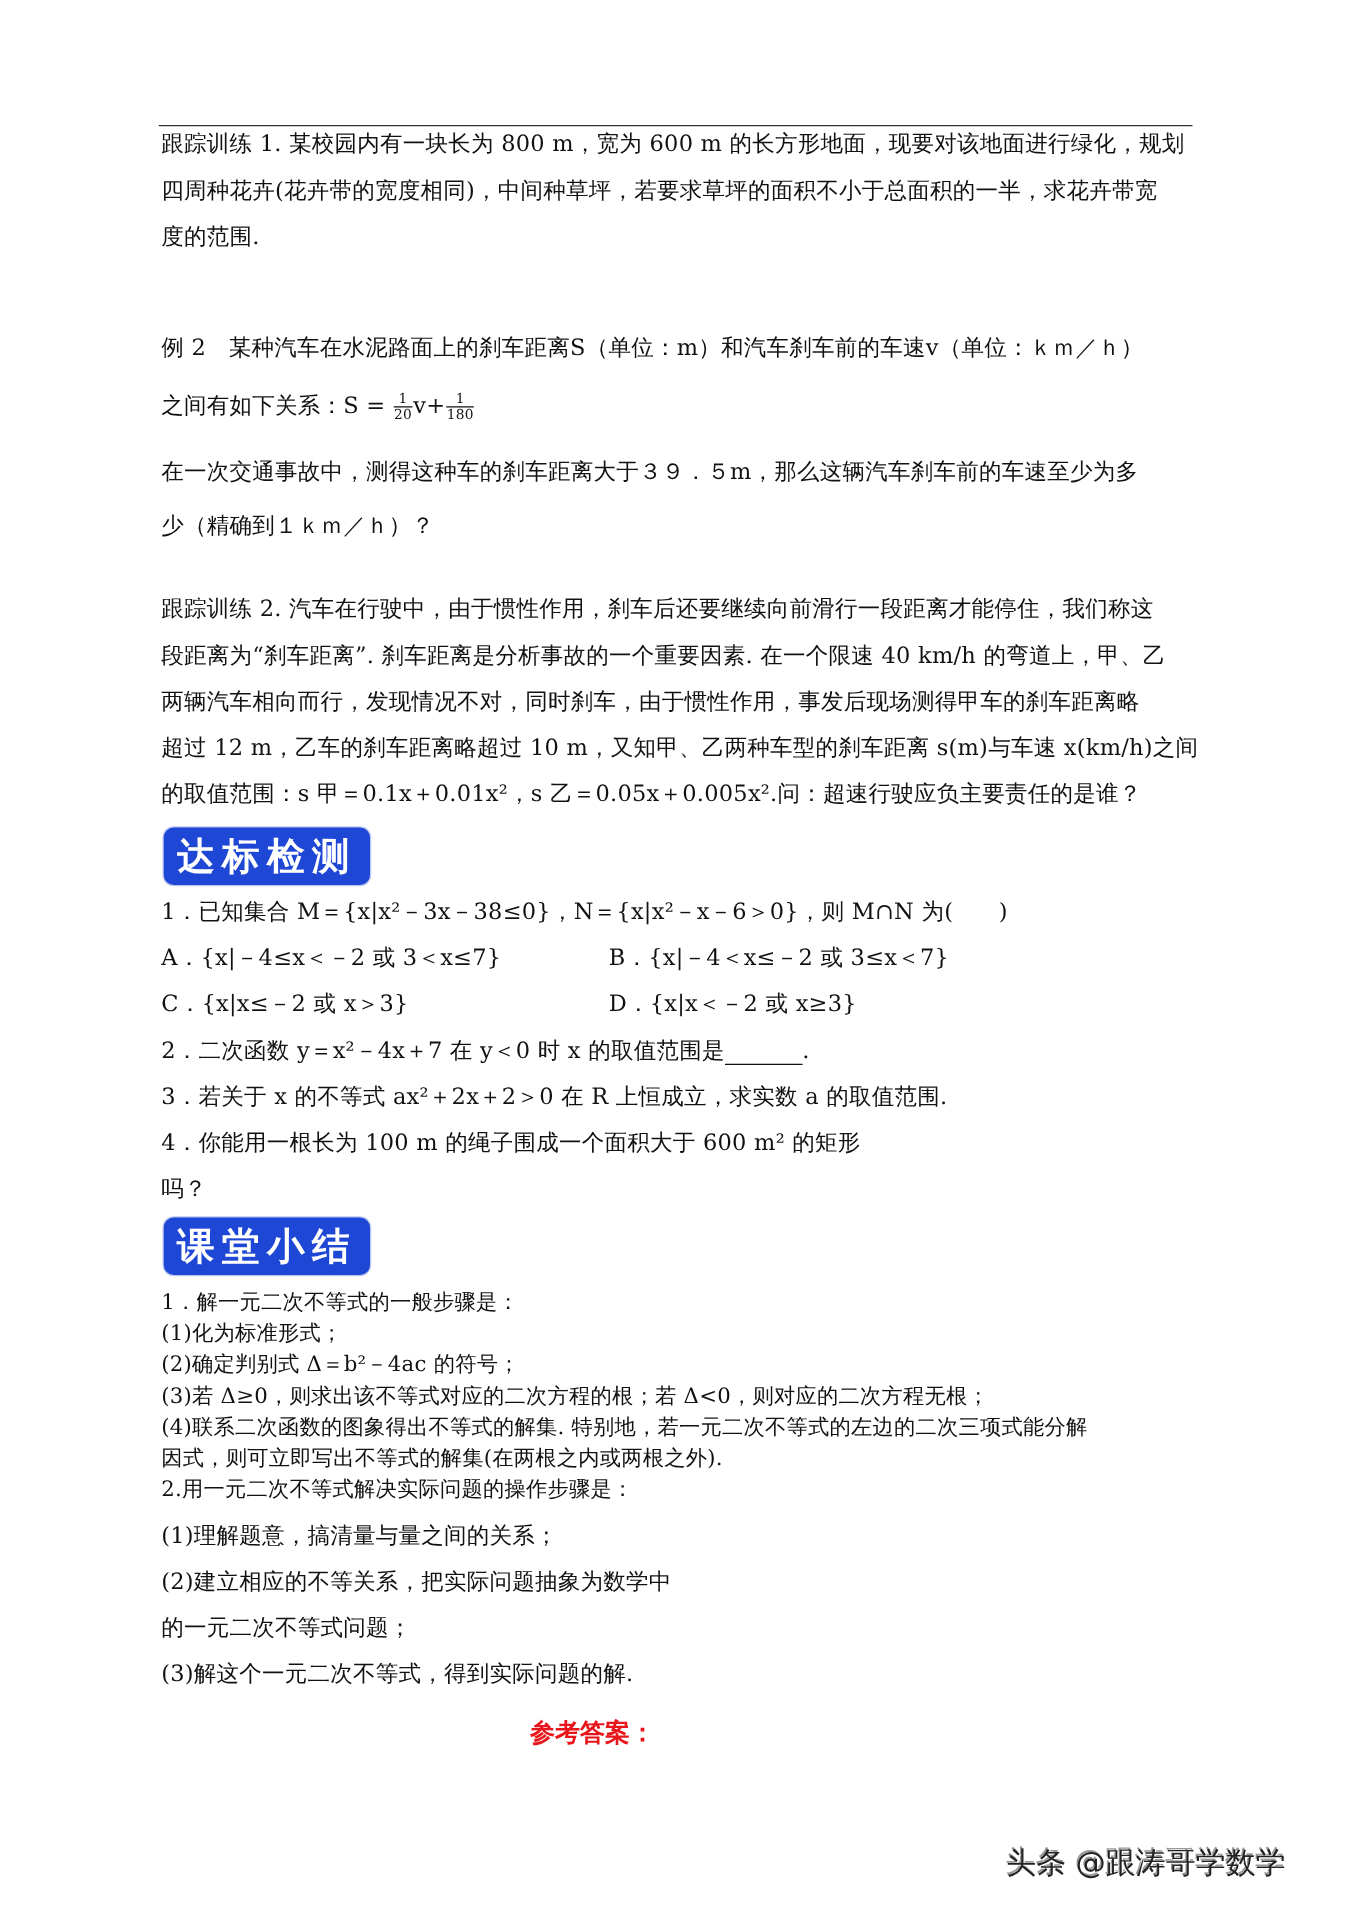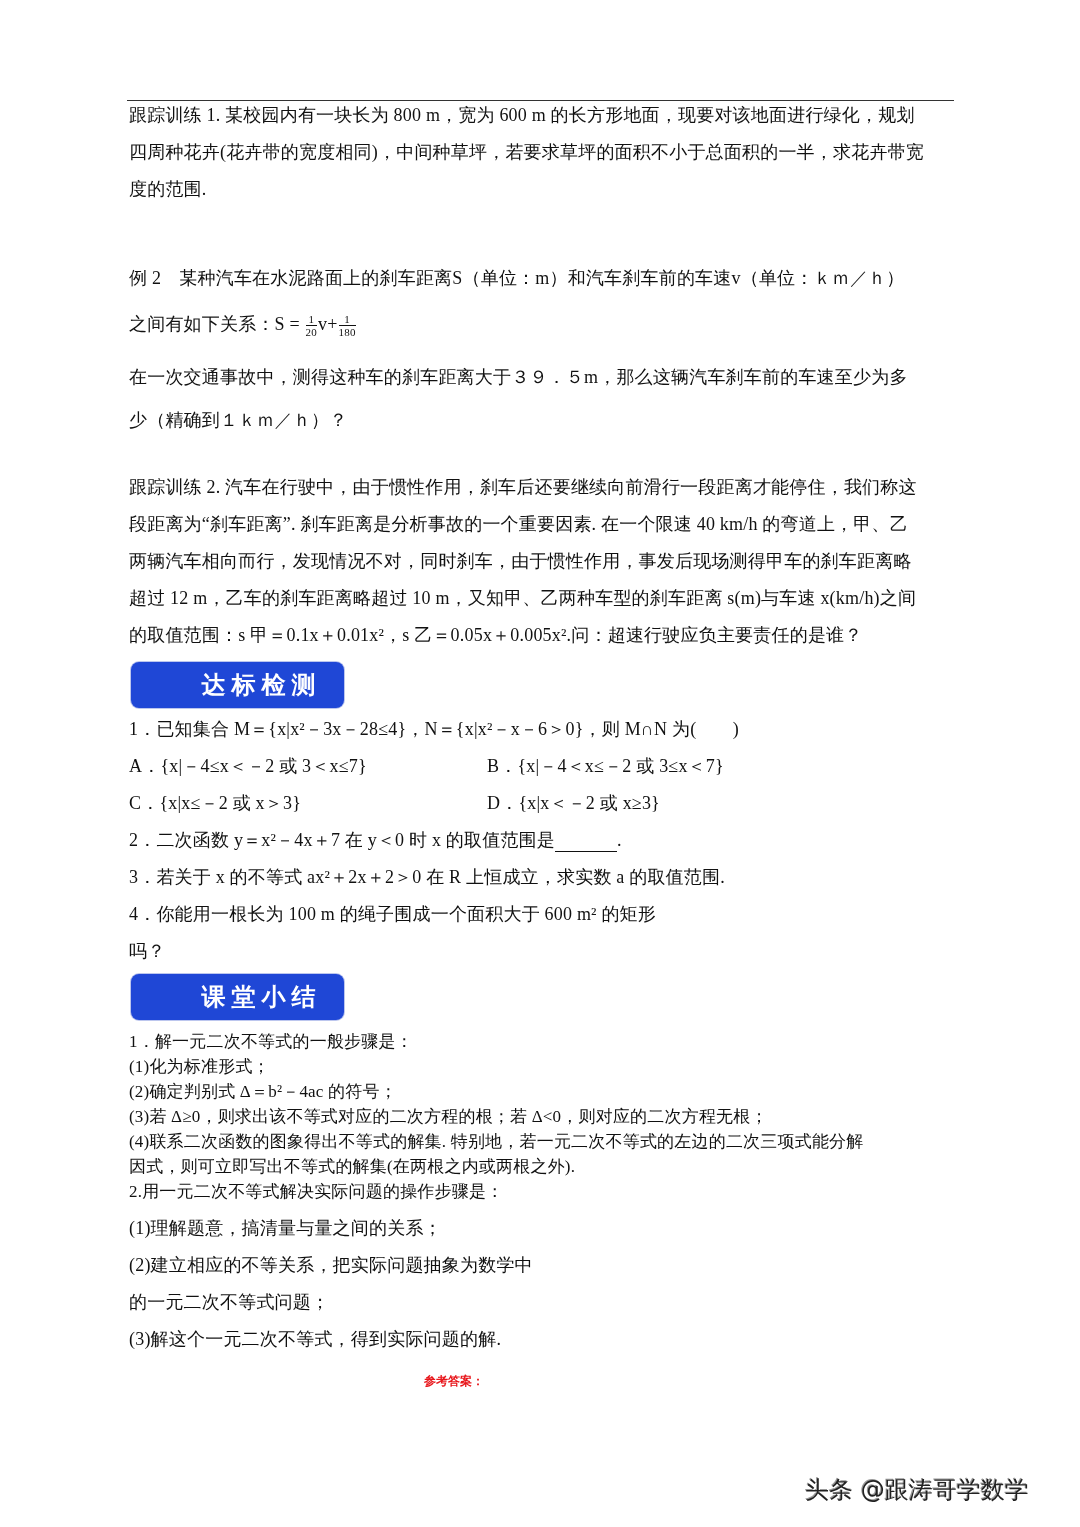--- a/index.html
+++ b/index.html
@@ -2,35 +2,34 @@
 <html><head>
 <meta charset="utf-8">
 <style>
   html, body { margin: 0; padding: 0; background: #ffffff; }
   body {
     width: 1080px; height: 1527px; position: relative; overflow: hidden;
     font-family: "DejaVu Serif", "Liberation Serif", serif;
     color: #111;
   }
   .rule { position: absolute; left: 127px; top: 100px; width: 827px; height: 0; border-top: 1.5px solid #333; }
-  .line { position: absolute; left: 129px; font-size: 18px; white-space: nowrap; letter-spacing: 0.2px; font-family: Liberation Serif, serif; }
+  .line { position: absolute; left: 129px; font-size: 18px; white-space: nowrap; letter-spacing: 0.2px; }
   .small { font-size: 17px; }
   .badge {
     position: absolute; left: 131px; width: 165px; height: 46px;
     background: #1f47d6; border-radius: 8px; color: #fff;
-    font-family: "DejaVu Sans", sans-serif; font-weight: bold; font-size: 24px;
+    font-family: "DejaVu Sans", sans-serif; font-weight: bold; font-size: 30px;
     display: flex; align-items: center; justify-content: center; letter-spacing: 6px;
     box-shadow: 0 0 0 1px #bcc6ee;
-    padding-left: 48px;
   }
   .frac { display: inline-block; vertical-align: middle; text-align: center; font-size: 11px; line-height: 12px; margin: 0 1px; }
   .frac span { display: block; }
   .frac .num { border-bottom: 1px solid #111; padding: 0 1px; }
   .opt-right { position: absolute; left: 487px; }
-  .answer { position: absolute; left: 424px; top: 1373px; color: #e8161b; font-size: 12px; font-weight: bold; }
+  .answer { position: absolute; left: 424px; top: 1373px; color: #e8161b; font-size: 20px; font-weight: bold; }
   .watermark {
     position: absolute; left: 805px; top: 1474px; font-size: 24px;
     font-family: "DejaVu Sans", sans-serif; color: #222;
     text-shadow: 1px 1px 0 #fff, -1px -1px 0 #999;
     text-align: right;
   }
   .blank { display: inline-block; width: 62px; border-bottom: 1px solid #111; height: 16px; vertical-align: bottom; }
 </style>
 </head>
 <body>
@@ -48,21 +47,21 @@
 <div class="line" style="top:365px">在一次交通事故中，测得这种车的刹车距离大于３９．５m，那么这辆汽车刹车前的车速至少为多</div>
 <div class="line" style="top:408px">少（精确到１ｋｍ／ｈ）？</div>
 
 <div class="line" style="top:475px">跟踪训练 2. 汽车在行驶中，由于惯性作用，刹车后还要继续向前滑行一段距离才能停住，我们称这</div>
 <div class="line" style="top:512px">段距离为“刹车距离”. 刹车距离是分析事故的一个重要因素. 在一个限速 40 km/h 的弯道上，甲、乙</div>
 <div class="line" style="top:549px">两辆汽车相向而行，发现情况不对，同时刹车，由于惯性作用，事发后现场测得甲车的刹车距离略</div>
 <div class="line" style="top:586px">超过 12 m，乙车的刹车距离略超过 10 m，又知甲、乙两种车型的刹车距离 s(m)与车速 x(km/h)之间</div>
 <div class="line" style="top:623px">的取值范围：s 甲＝0.1x＋0.01x²，s 乙＝0.05x＋0.005x².问：超速行驶应负主要责任的是谁？</div>
 
 <div class="badge" style="top:662px">达标检测</div>
-<div class="line" style="top:717px">1．已知集合 M＝{x|x²－3x－28≤4}，N＝{x|x²－x－6＞0}，则 M∩N 为(　　)</div>
+<div class="line" style="top:717px">1．已知集合 M＝{x|x²－3x－38≤0}，N＝{x|x²－x－6＞0}，则 M∩N 为(　　)</div>
 <div class="line" style="top:754px">A．{x|－4≤x＜－2 或 3＜x≤7}</div>
 <div class="line opt-right" style="top:754px">B．{x|－4＜x≤－2 或 3≤x＜7}</div>
 <div class="line" style="top:791px">C．{x|x≤－2 或 x＞3}</div>
 <div class="line opt-right" style="top:791px">D．{x|x＜－2 或 x≥3}</div>
 <div class="line" style="top:828px">
   <span>2．二次函数 y＝x²－4x＋7 在 y＜0 时 x 的取值范围是</span><span class="blank"></span><span>.</span>
 </div>
 <div class="line" style="top:865px">3．若关于 x 的不等式 ax²＋2x＋2＞0 在 R 上恒成立，求实数 a 的取值范围.</div>
 <div class="line" style="top:902px">4．你能用一根长为 100 m 的绳子围成一个面积大于 600 m² 的矩形</div>
 <div class="line" style="top:939px">吗？</div>

